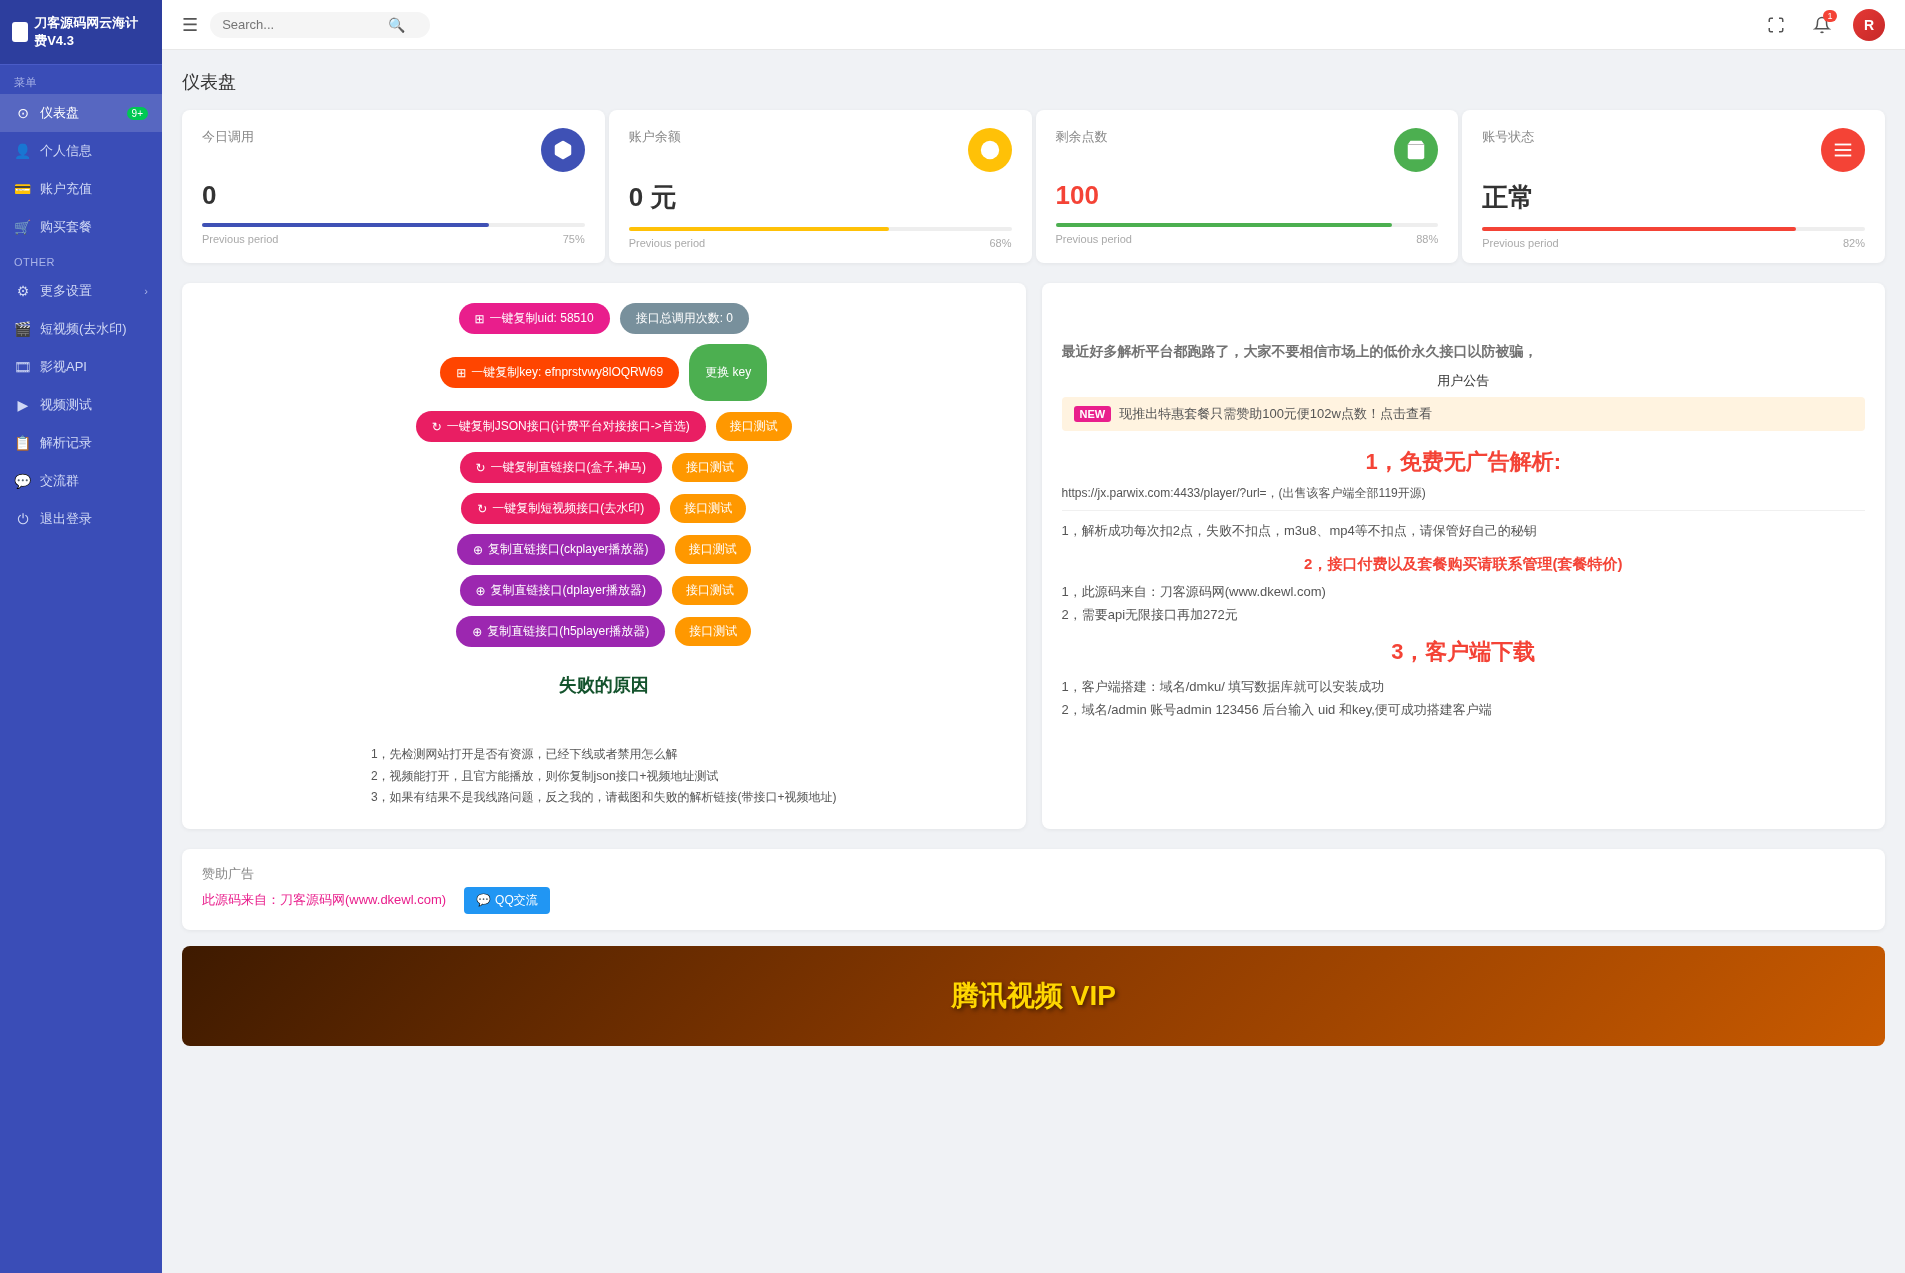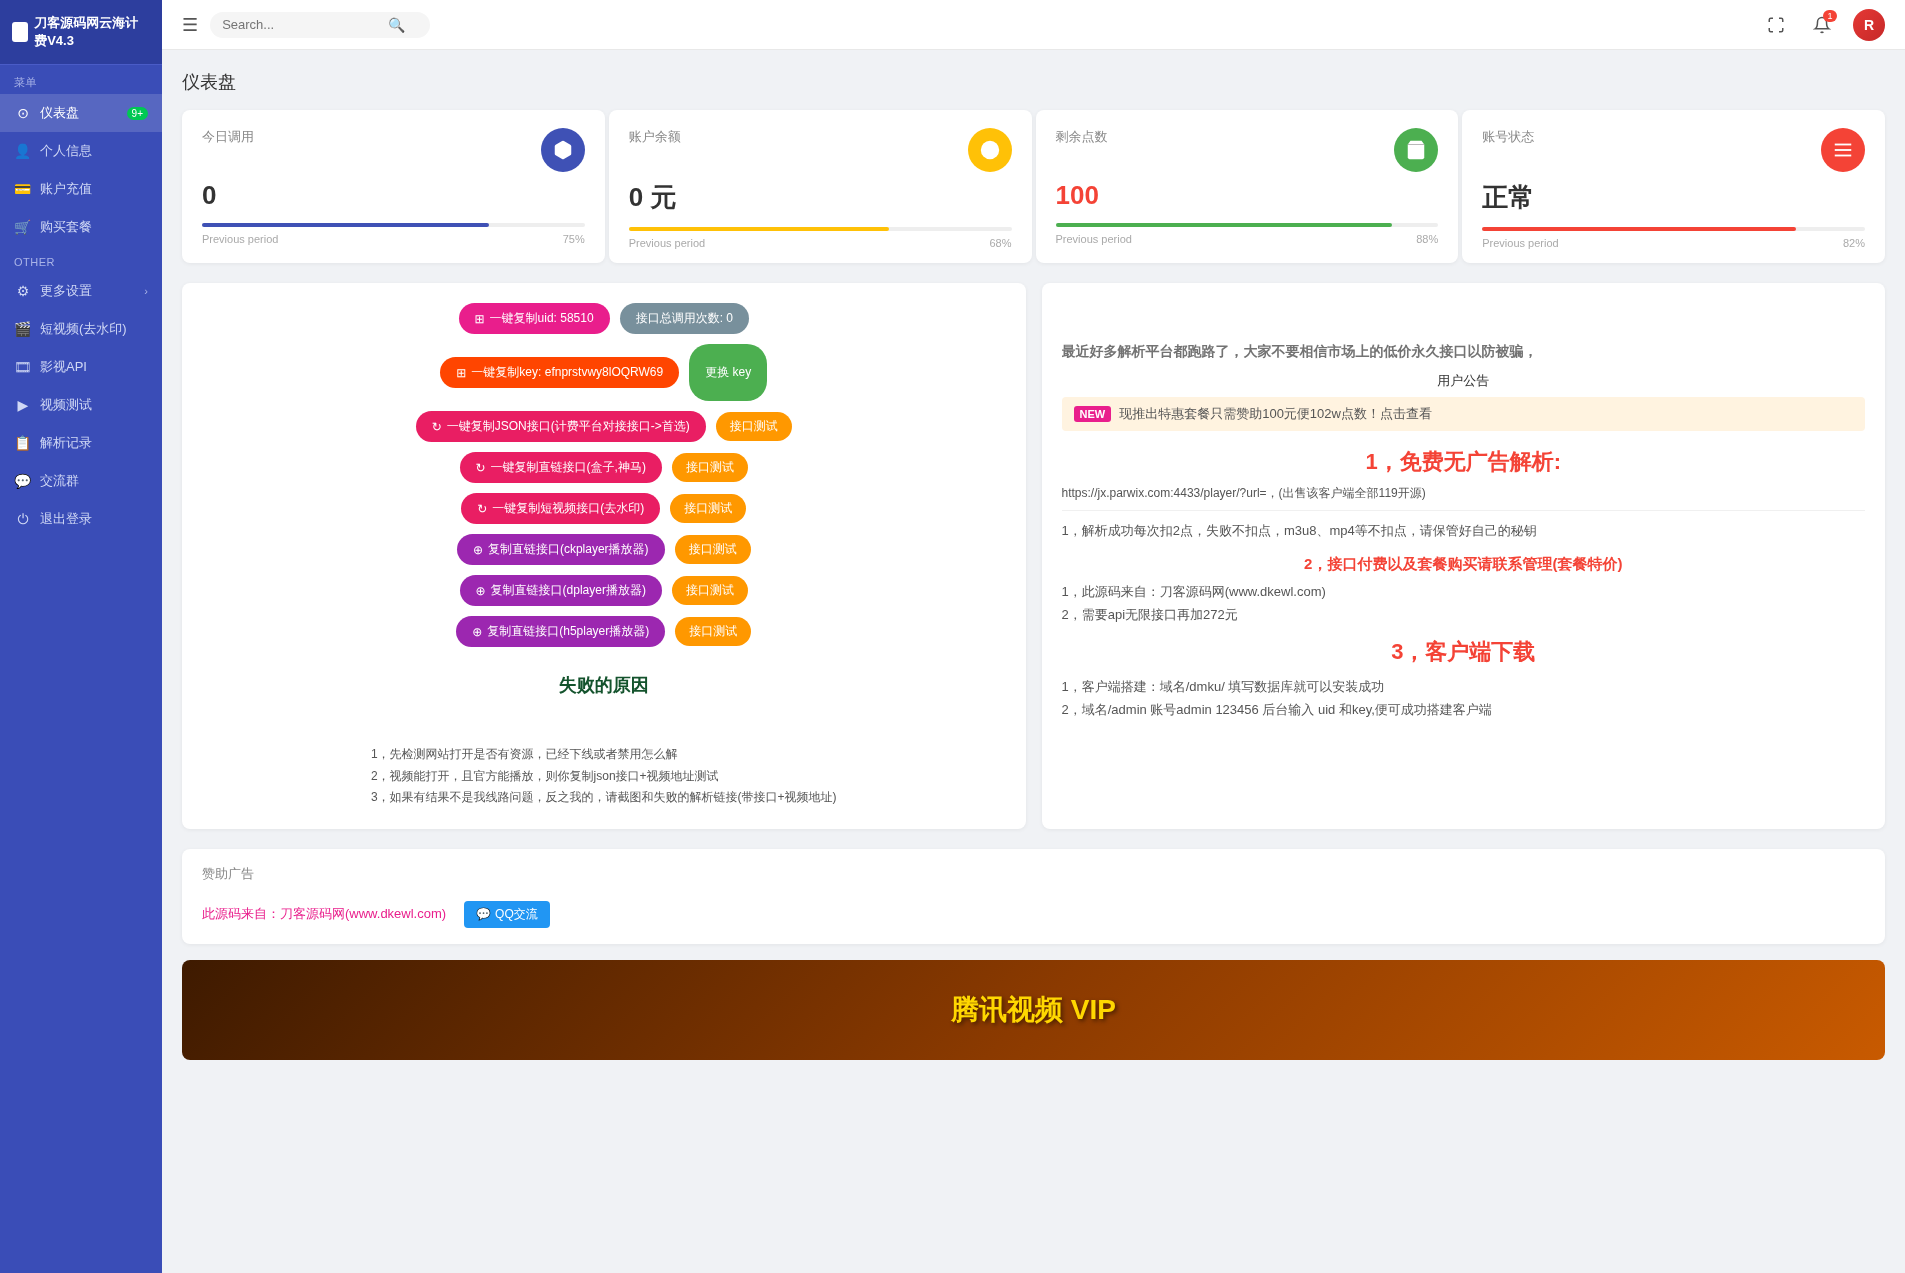--- a/index.html
+++ b/index.html
@@ -269,21 +269,21 @@
 
     
     .sponsor-section {
       background: #fff;
       border-radius: 8px;
       padding: 16px 20px;
       box-shadow: 0 1px 4px rgba(0,0,0,0.06);
       margin-bottom: 16px;
     }
     .sponsor-title {
-      font-size: 13px; color: #888; margin-bottom: 18px;
+      font-size: 13px; color: #888; margin-bottom: 4px;
     }
     .sponsor-row {
       display: flex; align-items: center; gap: 18px; flex-wrap: wrap;
     }
     .sponsor-link { color: #e91e8c; font-size: 13px; text-decoration: none; }
     .qq-btn {
       background: #2196f3; color: #fff; border: none; border-radius: 4px;
       padding: 5px 12px; font-size: 12px; cursor: pointer;
       display: flex; align-items: center; gap: 4px;
     }

